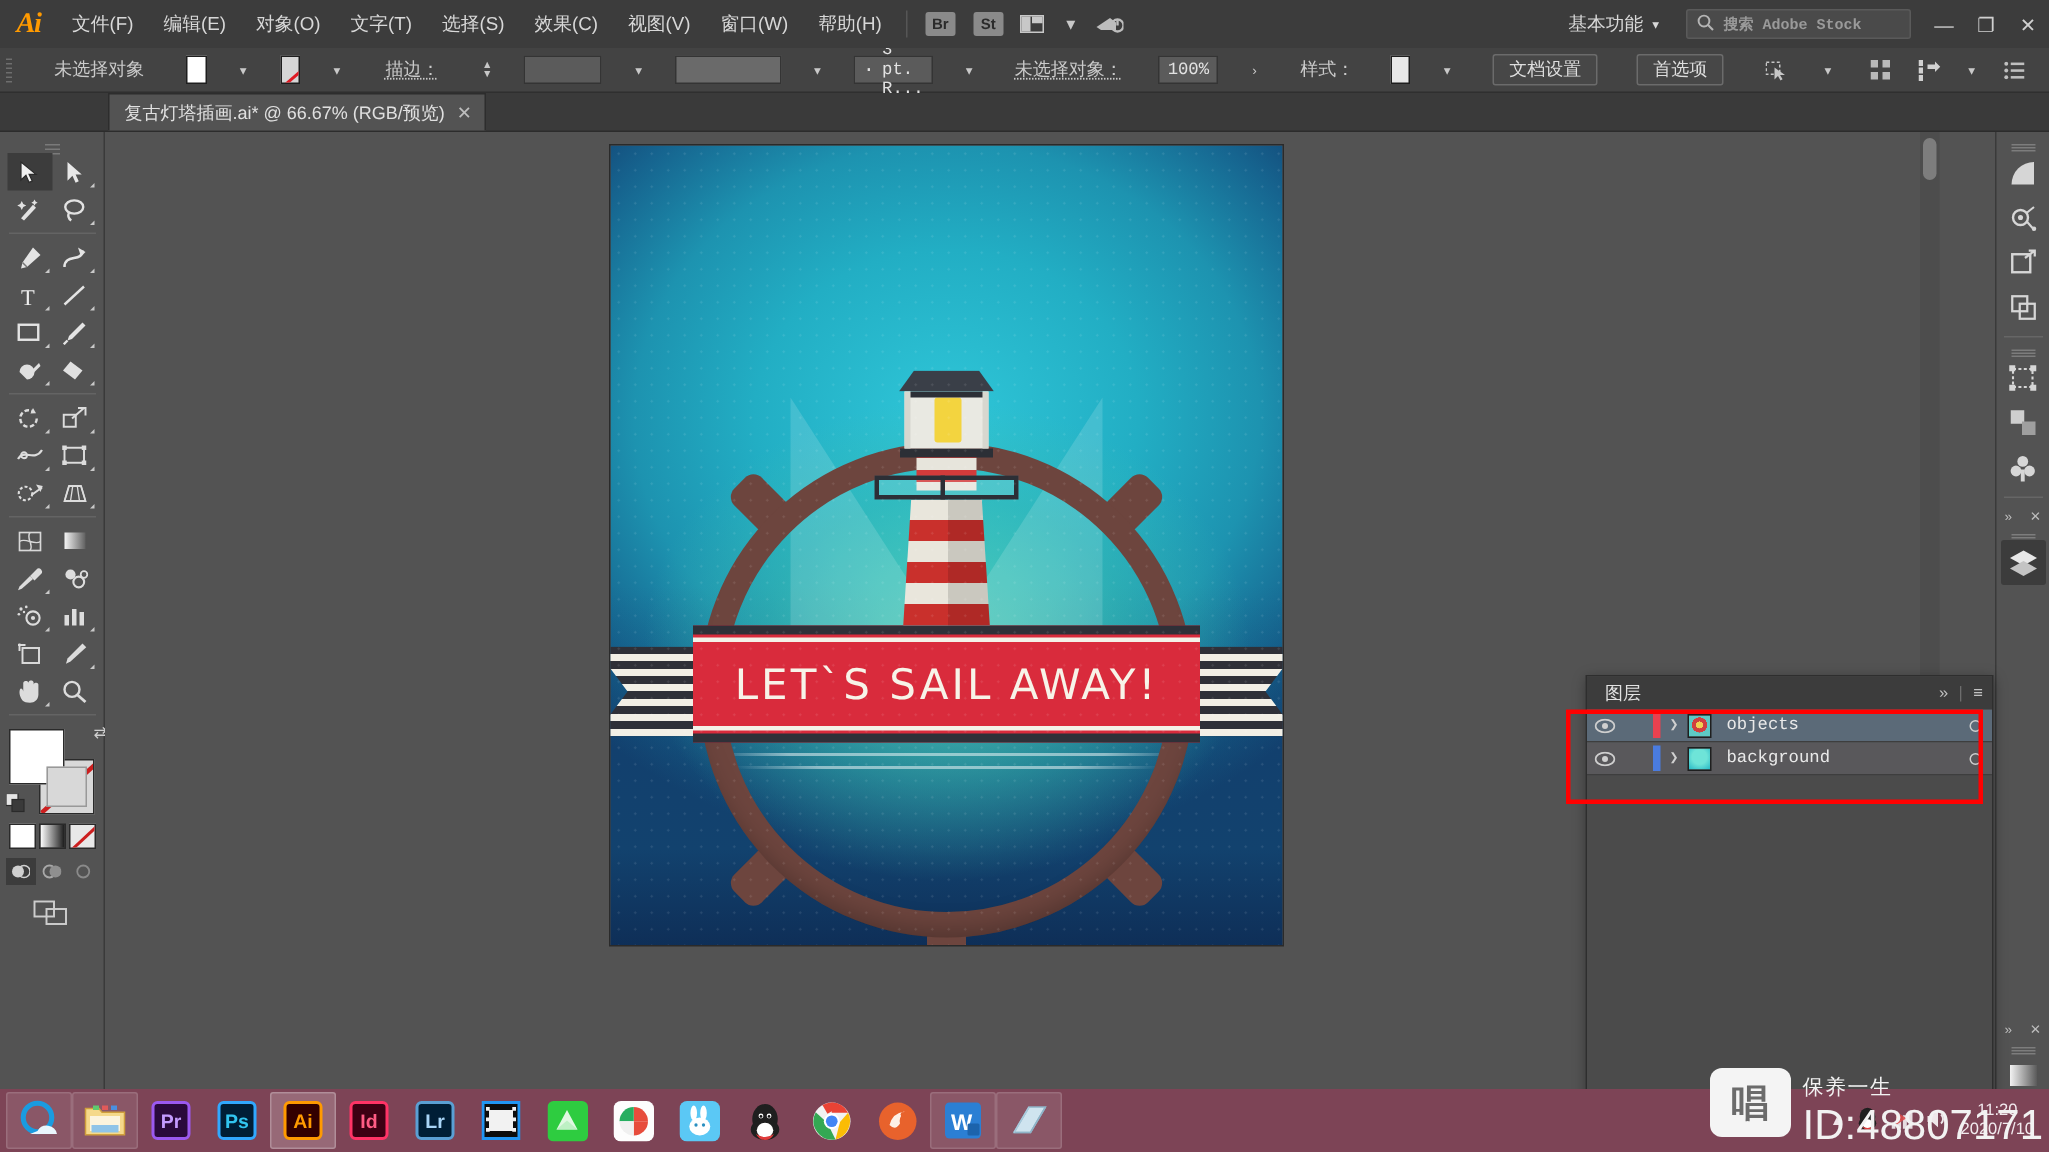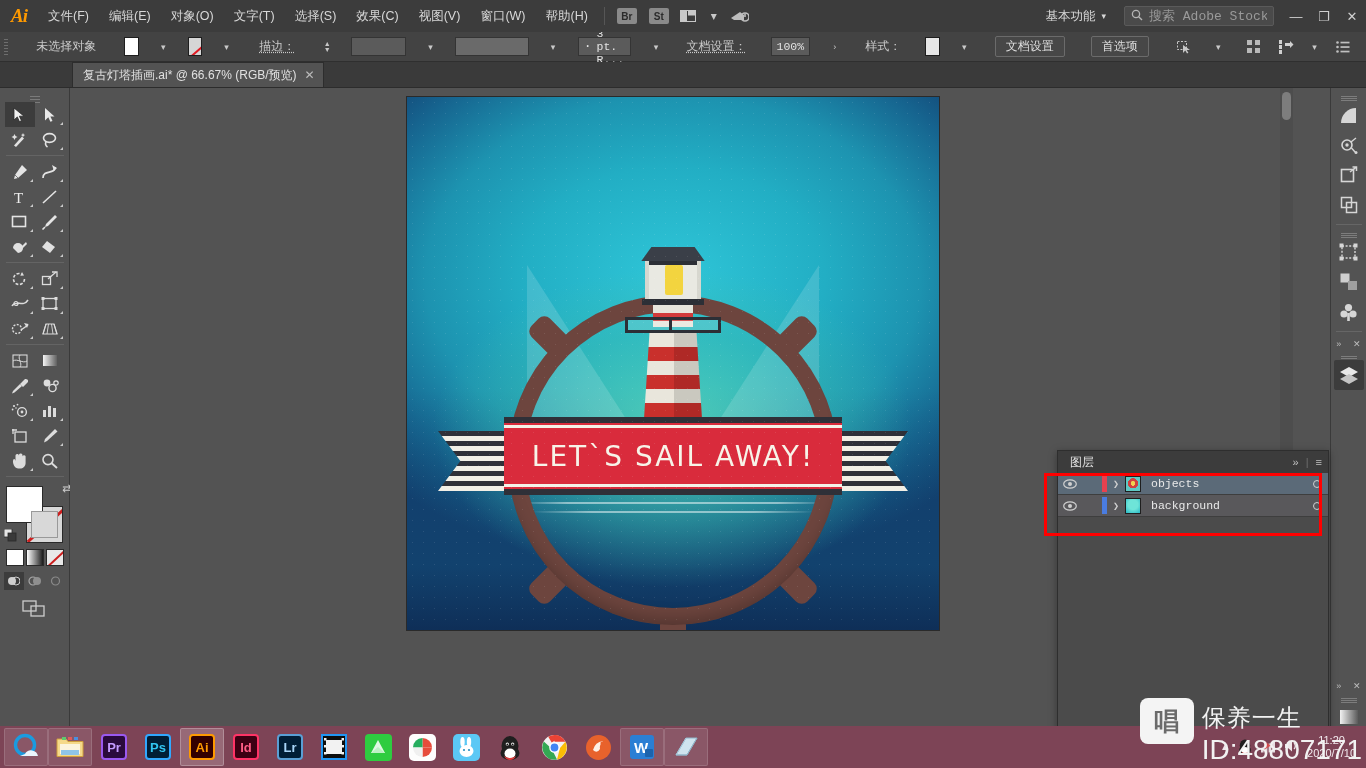--- a/index.html
+++ b/index.html
@@ -37,21 +37,21 @@
   .mb-right { margin-left:auto; display:flex; align-items:center; height:32px; }
   .workspace-btn {
     display:flex; align-items:center; gap:6px; padding:0 10px; height:24px;
     font-size:12.5px; color:#d8d8d8; border-radius:2px;
   }
   .stock-search {
     display:flex; align-items:center; gap:6px; width:150px; height:20px;
     background:#4a4a4a; border:1px solid #5a5a5a; border-radius:2px;
     padding:0 6px; margin:0 8px; color:#9a9a9a; font-size:11px;
   }
-  .stock-search .ph { font-family:"Liberation Mono", monospace; font-size:13px; white-space:nowrap; overflow:hidden;}
+  .stock-search .ph { font-family:"Liberation Mono", monospace; font-size:10px; white-space:nowrap; overflow:hidden;font-weight:bold;}
   .wbtn { width:28px; height:32px; display:flex; align-items:center; justify-content:center; color:#d0d0d0; font-size:13px; }
 
   
   .controlbar {
     height:30px; background:#434343; border-bottom:1px solid #2f2f2f;
     display:flex; align-items:center; padding:0 4px; flex:0 0 30px; gap:20px;
   }
   .grip { width:7px; height:22px; display:flex; flex-direction:column; justify-content:center; gap:2px; }
   .grip i { display:block; height:1px; background:#6e6e6e; }
   .cb-label { font-size:12px; color:#cacaca; padding:0 8px; white-space:nowrap; }
@@ -121,21 +121,21 @@
   .fm.c { background:#e8e8e8; position:relative; overflow:hidden; }
   .fm.c:after { content:""; position:absolute; left:-3px; top:7px; width:26px; height:2px; background:#cc1f1f; transform:rotate(-43deg); }
   .draw-modes { display:flex; gap:1px; margin-top:6px; }
   .dm { width:20px; height:18px; display:flex; align-items:center; justify-content:center; color:#cdcdcd; font-size:10px;}
   .dm.sel { background:#3c3c3c; }
   .screen-mode { margin-top:10px; color:#cdcdcd; }
 
   
   .canvas-wrap { flex:1; background:#535353; position:relative; overflow:hidden; }
   .artboard {
-    position:absolute; left:336px; top:8px; width:534px; height:535px;
+    position:absolute; left:336px; top:8px; width:450px; height:535px;
     border:1px solid #2a2a2a; overflow:hidden;
   }
   .art-bg {
     position:absolute; inset:0;
     background:
       radial-gradient(ellipse 75% 55% at 50% 34%, #2fc6d8 0%, #22aec4 38%, #1d93b0 62%, #16648f 83%, #123d6e 100%);
   }
   .art-bg2 {
     position:absolute; inset:0;
     background:
@@ -297,21 +297,21 @@
   .win-watermark .t2 { font-size:12.5px; color:#bfbfbf; margin-top:2px; }
   .wm-key { position:absolute; left:1022px; top:645px; width:46px; height:46px; opacity:.5; z-index:39; }
   .id-watermark {
     position:absolute; right:4px; bottom:2px; z-index:70; color:#f2f2f2; text-align:left;
     font-family:"Liberation Sans", sans-serif; pointer-events:none;
   }
   .id-watermark .logo {
     position:absolute; left:-62px; top:-4px; width:54px; height:46px; background:#f4f4f4; border-radius:8px;
     display:flex; align-items:center; justify-content:center; color:#6b6b6b; font-size:25px; font-weight:bold;
   }
-  .id-watermark .n1 { font-size:24px; letter-spacing:1px; }
+  .id-watermark .n1 { font-size:14px; letter-spacing:1px; }
   .id-watermark .n2 { font-size:28px; letter-spacing:0px; }
 </style>
 </head>
 <body>
 
 <div class="app">
 
   <div class="menubar">
     <div class="ai-logo">Ai</div>
     <div class="menu-item">文件(F)</div>
@@ -383,21 +383,21 @@
       </div>
     <div class="field" style="width:82px;"></div>
     <div class="caret">▾</div>
     <div class="field dim" style="width:112px;"></div>
     <div class="caret">▾</div>
     <div class="field" style="width:80px; gap:5px;">
       <span style="font-size:13px;line-height:1;">·</span>
       <span>3 pt. R...</span>
     </div>
     <div class="caret">▾</div>
-    <div class="cb-label cb-underline" style="padding:0 4px 0 6px;">文档设置：</div>
+    <div class="cb-label cb-underline" style="padding:0 4px 0 6px;">未选择对象：</div>
     <div class="field" style="width:48px;">
       <span>100%</span>
     </div>
     <div class="caret">›</div>
     <div class="cb-label" style="padding:0 4px 0 6px;">样式：</div>
     <div class="swatch-box" style="background:#e7e7e7;"></div>
     <div class="caret">▾</div>
     <div class="btn-flat" style="margin-left:6px;">文档设置</div>
     <div class="btn-flat" style="margin-left:6px;">首选项</div>
     <div class="cb-icon" style="margin-left:8px;">

